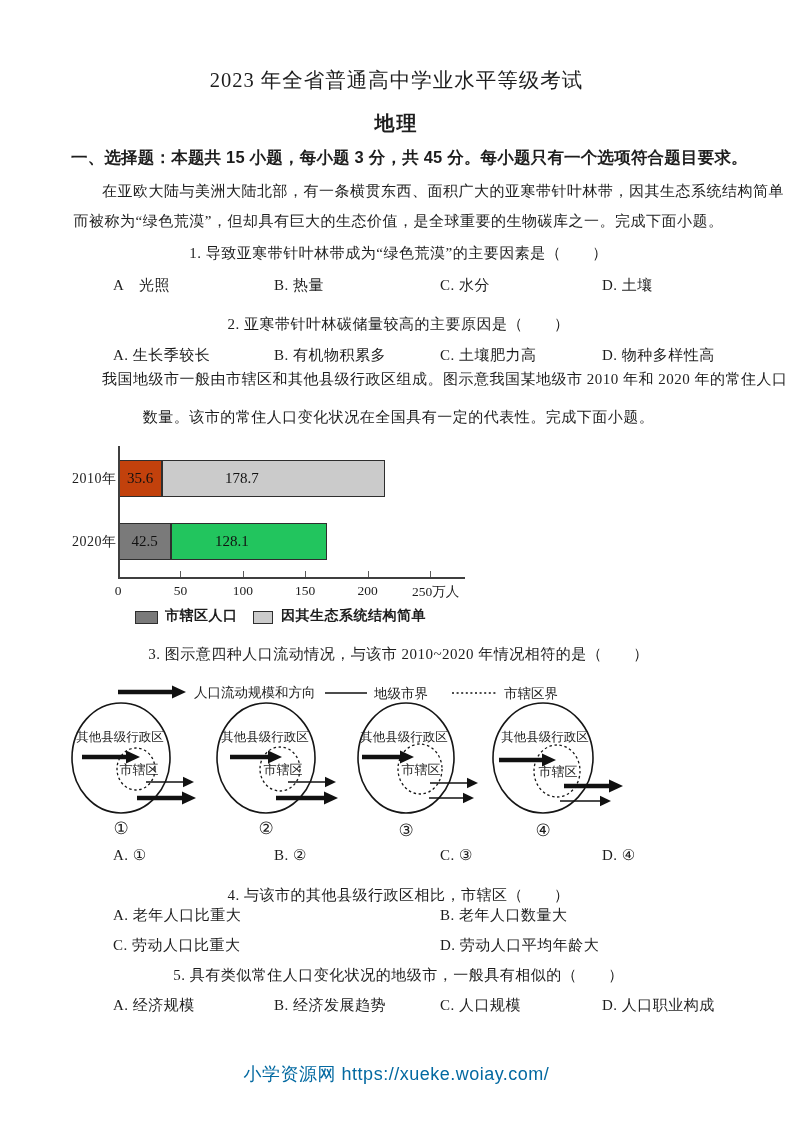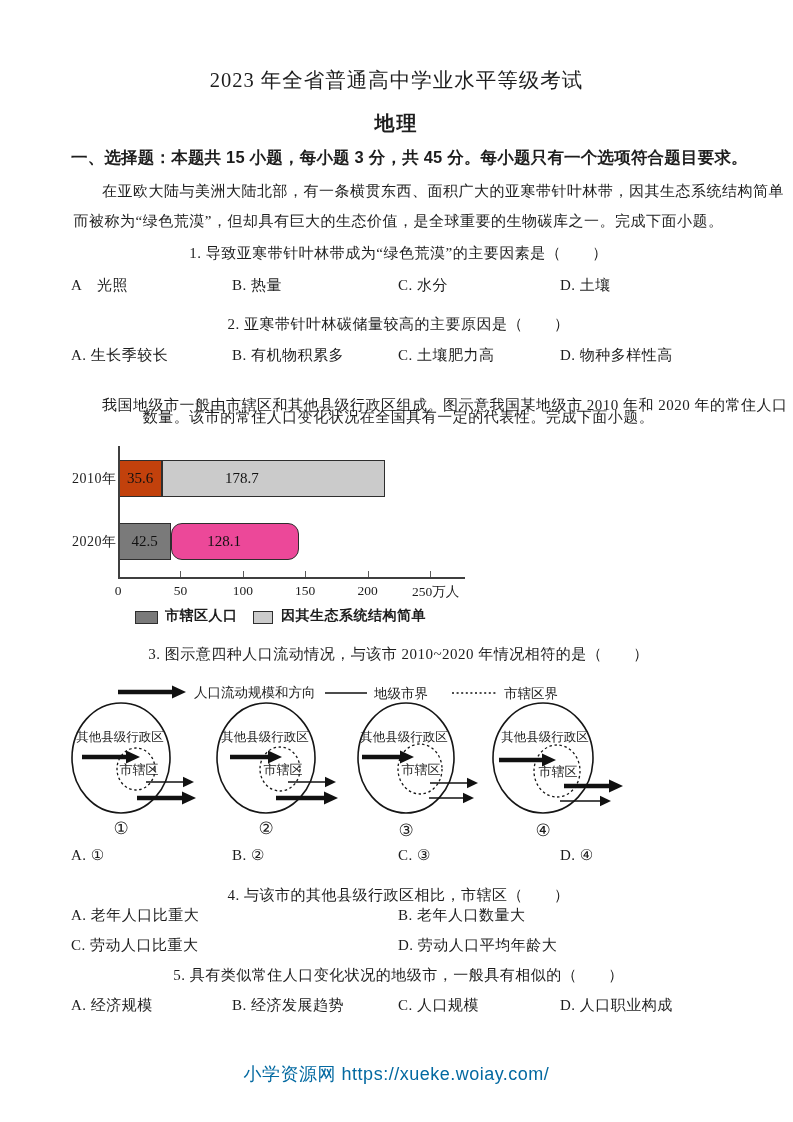--- a/index.html
+++ b/index.html
@@ -6,21 +6,21 @@
   .page{position:relative;width:793px;height:1122px;background:#ffffff;overflow:hidden;
         font-family:"Liberation Serif","DejaVu Serif",serif;color:#1d1d1d;}
   .t{position:absolute;white-space:nowrap;text-align:center;}
   .center{left:0;width:793px;text-align:center;}
   .title{top:66px;font-size:20.5px;font-weight:normal;letter-spacing:1px;}
   .subject{top:110px;font-size:20px;font-weight:bold;letter-spacing:2px;}
   .section{top:147px;left:71px;width:660px;font-size:16.5px;font-weight:bold;
            font-family:"Liberation Sans","DejaVu Sans",sans-serif;letter-spacing:0.2px;}
   .line{left:71px;width:655px;font-size:15px;letter-spacing:0.5px;}
   .indent{padding-left:31px;}
-  .opt{position:absolute;font-size:15px;letter-spacing:0.5px;white-space:nowrap;}
+  .opt{position:absolute;font-size:15px;letter-spacing:0.5px;white-space:nowrap;margin-left:42px;}
   .footer{top:1062px;font-size:18px;color:#0369a1;letter-spacing:0.5px;
           font-family:"Liberation Sans","DejaVu Sans",sans-serif;}
   
   #bar-chart{position:absolute;left:70px;top:444px;width:430px;height:195px;}
   #bar-chart .cat{position:absolute;font-size:14px;letter-spacing:0.5px;}
   #bar-chart .seg{position:absolute;box-sizing:border-box;border:1px solid #2e2e2e;
                   display:flex;align-items:center;font-size:15px;color:#111;}
   #bar-chart .seg.first{justify-content:center;}
   #bar-chart .seg.rest span{padding-left:28%;text-align:center;}
   #bar-chart .axis{position:absolute;background:#3f3f3f;}
@@ -48,36 +48,36 @@
   <span class="opt" style="left:232px;top:276px">B. 热量</span>
   <span class="opt" style="left:398px;top:276px">C. 水分</span>
   <span class="opt" style="left:560px;top:276px">D. 土壤</span>
 
   <div class="t line" style="top:315px">2. 亚寒带针叶林碳储量较高的主要原因是（　　）</div>
   <span class="opt" style="left:71px;top:346px">A. 生长季较长</span>
   <span class="opt" style="left:232px;top:346px">B. 有机物积累多</span>
   <span class="opt" style="left:398px;top:346px">C. 土壤肥力高</span>
   <span class="opt" style="left:560px;top:346px">D. 物种多样性高</span>
 
-  <div class="t line indent" style="top:396px">我国地级市一般由市辖区和其他县级行政区组成。图示意我国某地级市 2010 年和 2020 年的常住人口</div>
+  <div class="t line indent" style="top:370px">我国地级市一般由市辖区和其他县级行政区组成。图示意我国某地级市 2010 年和 2020 年的常住人口</div>
   <div class="t line" style="top:408px">数量。该市的常住人口变化状况在全国具有一定的代表性。完成下面小题。</div>
 
   <div id="bar-chart">
       <div class="cat" style="left: 2px; top: 26px;">2010年</div>
       <div class="seg first" style="left: 48px; top: 16px; width: 44px; height: 37px; background: #c2410c;">
         <span>35.6</span>
       </div>
       <div class="seg rest" style="left: 92px; top: 16px; width: 223px; height: 37px; background: rgb(203, 203, 203);">
         <span>178.7</span>
       </div>
       <div class="cat" style="left: 2px; top: 89px;">2020年</div>
       <div class="seg first" style="left: 48px; top: 79px; width: 53px; height: 37px; background: rgb(122, 122, 122);">
         <span>42.5</span>
       </div>
-      <div class="seg rest" style="left: 101px; top: 79px; width: 128px; height: 37px; background: #ec4899; border-radius: 11px;">
+      <div class="seg rest" style="left: 101px; top: 79px; width: 156px; height: 37px; background: #22c55e;">
         <span>128.1</span>
       </div>
       <div class="axis" style="left: 48px; top: 2px; width: 1.5px; height: 131px;"></div>
       <div class="axis" style="left: 48px; top: 133px; width: 347px; height: 1.5px;"></div>
       <div class="ticklab" style="left: 26px; top: 139px; width: 44px;">0</div>
       <div class="tickmark" style="left: 110.4px; top: 127px;"></div>
       <div class="ticklab" style="left: 88.4px; top: 139px; width: 44px;">50</div>
       <div class="tickmark" style="left: 172.8px; top: 127px;"></div>
       <div class="ticklab" style="left: 150.8px; top: 139px; width: 44px;">100</div>
       <div class="tickmark" style="left: 235.2px; top: 127px;"></div>

